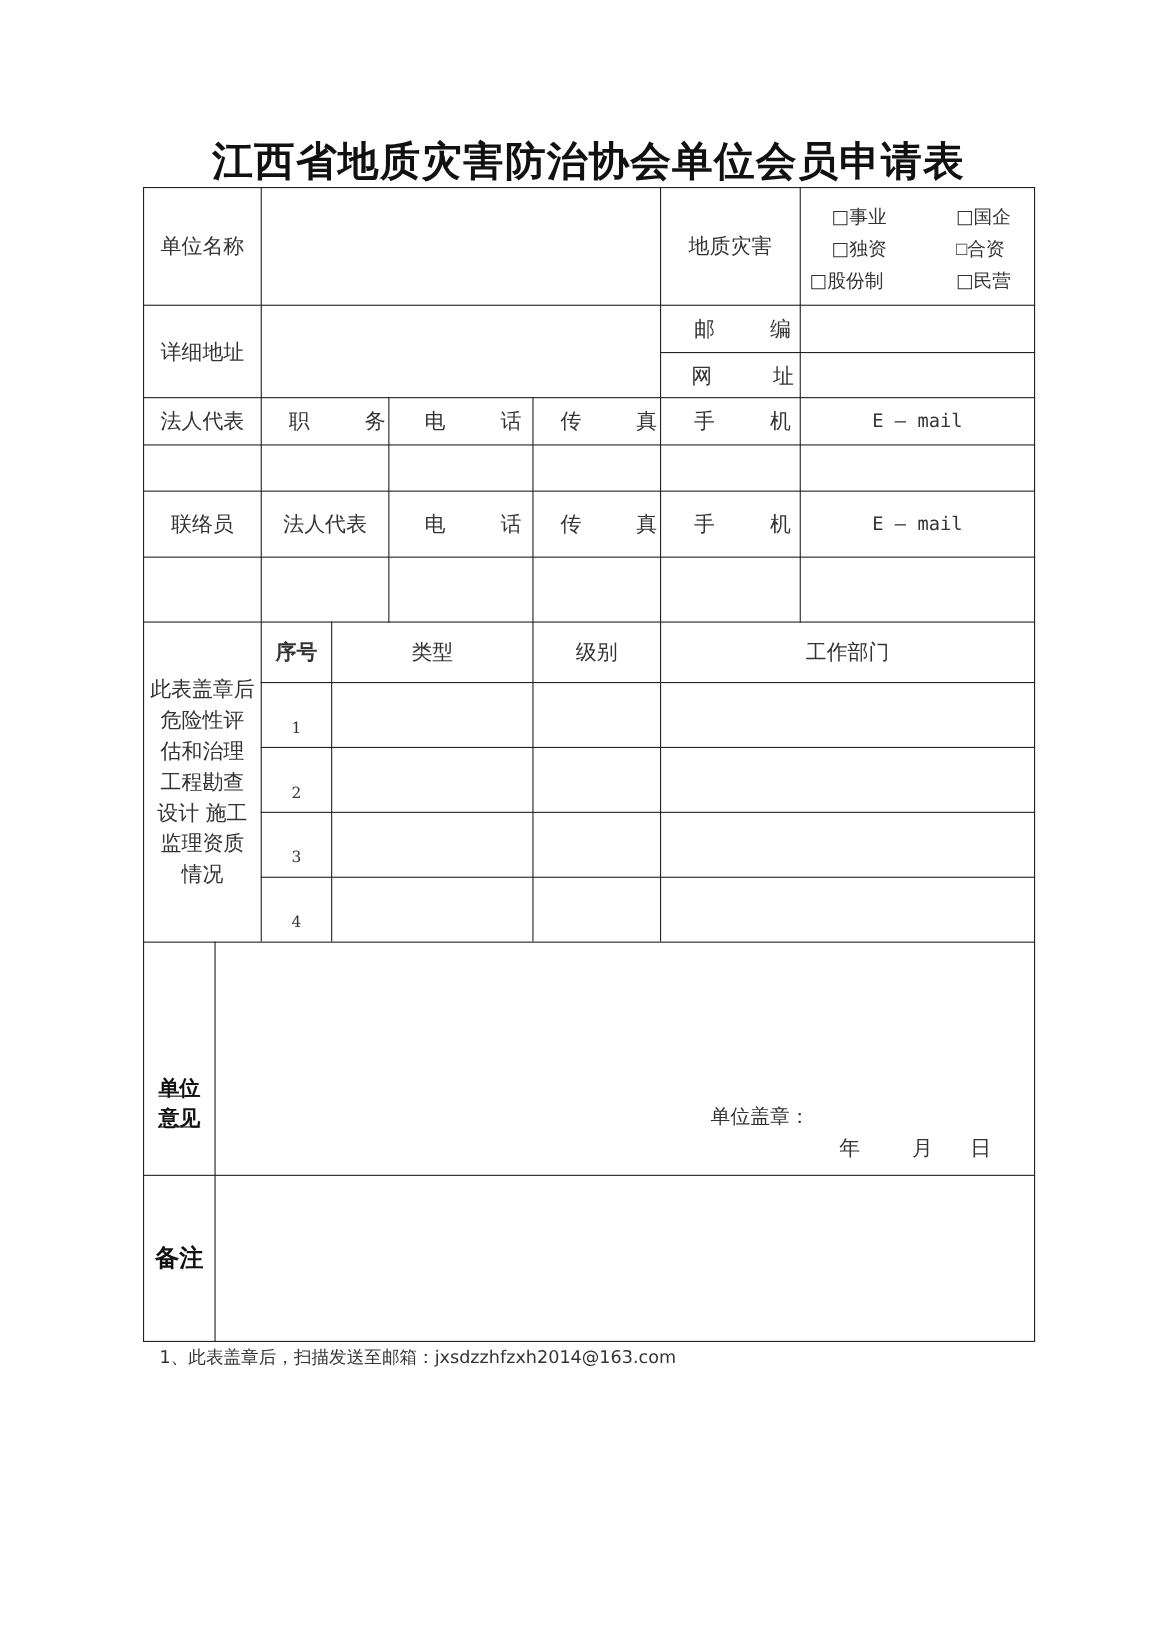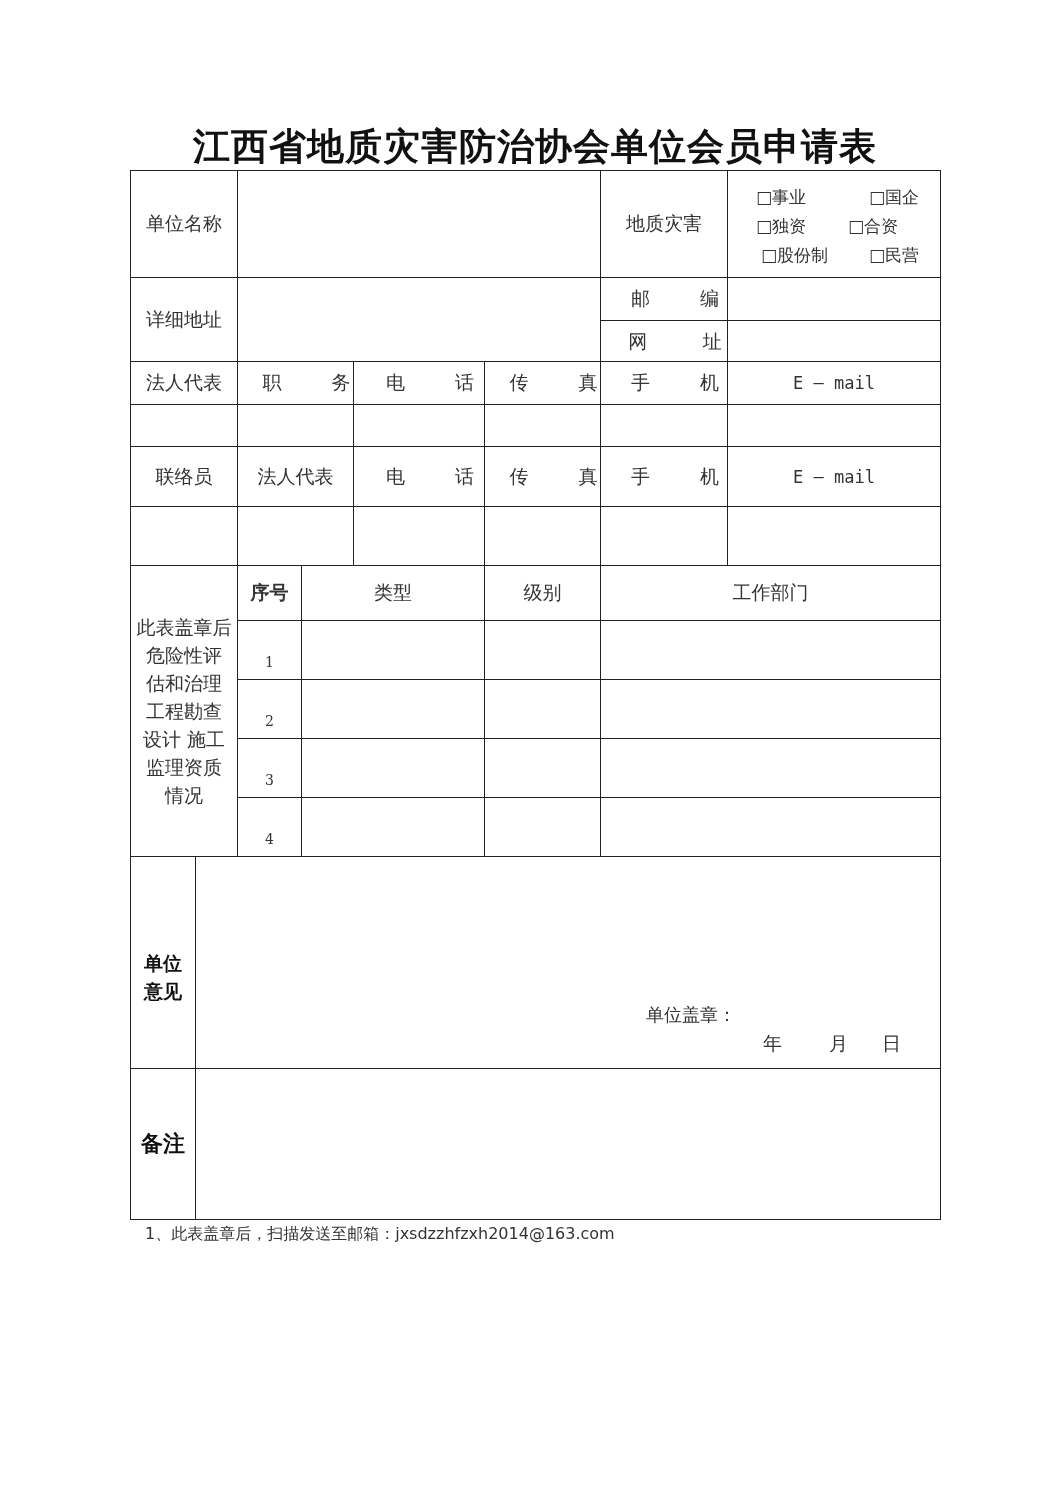--- a/index.html
+++ b/index.html
@@ -51,22 +51,22 @@
 <div class="vl" style="left:484px; top:361px; height:495px;"></div>
 <div class="vl" style="left:301px; top:565px; height:291px;"></div>
 <div class="vl" style="left:195px; top:856px; height:364px;"></div>
 
 <div class="cell" style="left:131px; top:171px; width:106px; height:106px;">单位名称</div>
 <div class="input" style="left:238px; top:171px; width:362px; height:106px;"></div>
 <div class="cell" style="left:601px; top:171px; width:126px; height:106px;">地质灾害</div>
 <span class="check" style="left:756px; top:186px;">□事业</span>
 <span class="check" style="left:869px; top:186px;">□国企</span>
 <span class="check" style="left:756px; top:215px;">□独资</span>
-<span class="check" style="left:848px; top:215px;">□合资</span>
-<span class="check" style="left:761px; top:244px;text-align:center;">□股份制</span>
+<span class="check" style="left:869px; top:215px;font-family:Liberation Serif, serif;">□合资</span>
+<span class="check" style="left:736px; top:244px;text-align:center;">□股份制</span>
 <span class="check" style="left:869px; top:244px;">□民营</span>
 
 <div class="cell" style="left:131px; top:278px; width:106px; height:84px;">详细地址</div>
 <div class="input" style="left:238px; top:278px; width:362px; height:84px;"></div>
 <div class="cell spaced" style="left:601px; top:278px; width:126px; height:42px;">邮 编</div>
 <div class="input" style="left:728px; top:278px; width:212px; height:42px;"></div>
 <div class="cell spaced" style="left:601px; top:321px; width:126px; height:41px;font-family:Liberation Mono, monospace;">网 址</div>
 <div class="input" style="left:728px; top:321px; width:212px; height:41px;"></div>
 
 <div class="cell" style="left:131px; top:362px; width:106px; height:42px;">法人代表</div>
@@ -126,21 +126,21 @@
 <div class="cell small" style="left:238px; top:763px; width:63px; height:34px;">3</div>
 <div class="input" style="left:302px; top:739px; width:182px; height:58px;"></div>
 <div class="input" style="left:485px; top:739px; width:115px; height:58px;"></div>
 <div class="input" style="left:601px; top:739px; width:339px; height:58px;"></div>
 
 <div class="cell small" style="left:238px; top:822px; width:63px; height:34px;">4</div>
 <div class="input" style="left:302px; top:798px; width:182px; height:58px;"></div>
 <div class="input" style="left:485px; top:798px; width:115px; height:58px;"></div>
 <div class="input" style="left:601px; top:798px; width:339px; height:58px;"></div>
 
-<div class="cell bold" style="left:131px; top:871px; width:64px; height:211px;">
+<div class="cell bold" style="left:131px; top:897px; width:64px; height:211px;text-decoration:underline;">
   <div style="line-height:28px;">
     <div>单位</div>
     <div>意见</div>
   </div>
 </div>
 <div class="input" style="left:196px; top:857px; width:744px; height:211px;"></div>
 <span class="check" style="left:646px; top:1003px; font-size:18px;">单位盖章：</span>
 <span class="check" style="left:763px; top:1031px; font-size:19px;">年</span>
 <span class="check" style="left:829px; top:1031px; font-size:19px;">月</span>
 <span class="check" style="left:882px; top:1031px; font-size:19px;">日</span>

